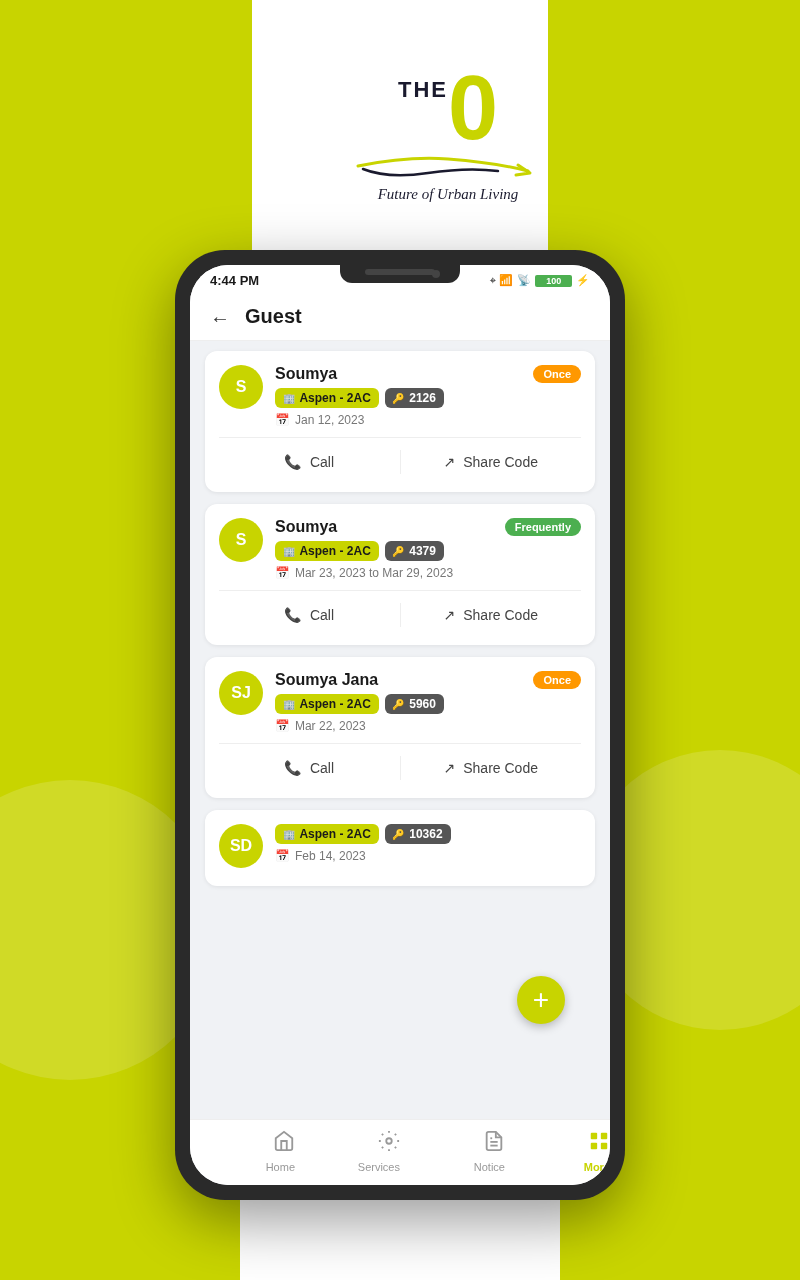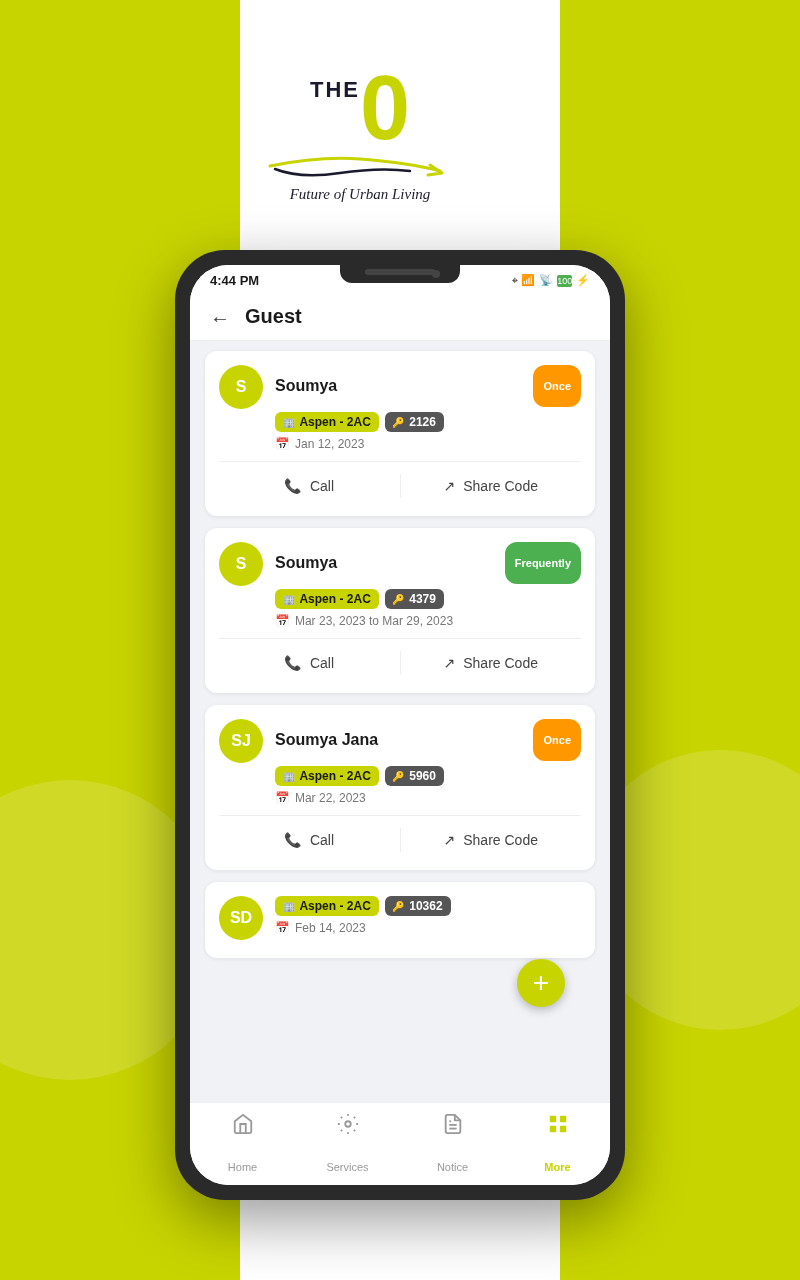--- a/index.html
+++ b/index.html
@@ -31,28 +31,27 @@
       bottom: 250px;
       right: -60px;
     }
 
     
     .top-logo-area {
       position: absolute;
       top: 0;
       left: 50%;
       transform: translateX(-50%);
-      width: 320px;
+      width: 296px;
       height: 270px;
       background: white;
       display: flex;
       flex-direction: column;
-      align-items: flex-start;
+      align-items: flex-end;
       justify-content: center;
-      padding: 20px;
     }
 
     .logo-container {
       display: flex;
       flex-direction: column;
       align-items: center;
     }
 
     .logo-text {
       display: flex;
@@ -154,23 +153,23 @@
       align-items: center;
       gap: 4px;
       font-size: 11px;
       color: #1a1a1a;
     }
 
     .battery-icon {
       background: #4caf50;
       color: white;
       font-size: 9px;
-      padding: 1px 0;
+      padding: 1px 11px;
       border-radius: 2px;
-      font-weight: normal;
+      font-weight: bold;
     }
 
     
     .header {
       background: white;
       padding: 12px 20px;
       display: flex;
       align-items: center;
       gap: 15px;
       border-bottom: 1px solid #eee;
@@ -243,21 +242,21 @@
 
     .guest-name {
       font-size: 16px;
       font-weight: 600;
       color: #1a1a1a;
     }
 
     .badge {
       font-size: 11px;
       font-weight: 600;
-      padding: 15px 10px;
+      padding: 3px 10px;
       border-radius: 12px;
       color: white;
     }
 
     .badge-once { background: #ff9800; }
     .badge-frequently { background: #4caf50; }
 
     .guest-meta {
       display: flex;
       flex-wrap: wrap;
@@ -351,22 +350,22 @@
       display: flex;
       border-top: 1px solid #eee;
       flex-shrink: 0;
       padding: 6px 0 8px;
     }
 
     .nav-item {
       flex: 1;
       display: flex;
       flex-direction: column;
-      align-items: center;
-      gap: 20px;
+      align-items: flex-end;
+      gap: 3px;
       cursor: pointer;
       padding: 4px 0;
     }
 
     .nav-icon {
       font-size: 22px;
       color: #999;
     }
 
     .nav-icon-active {

